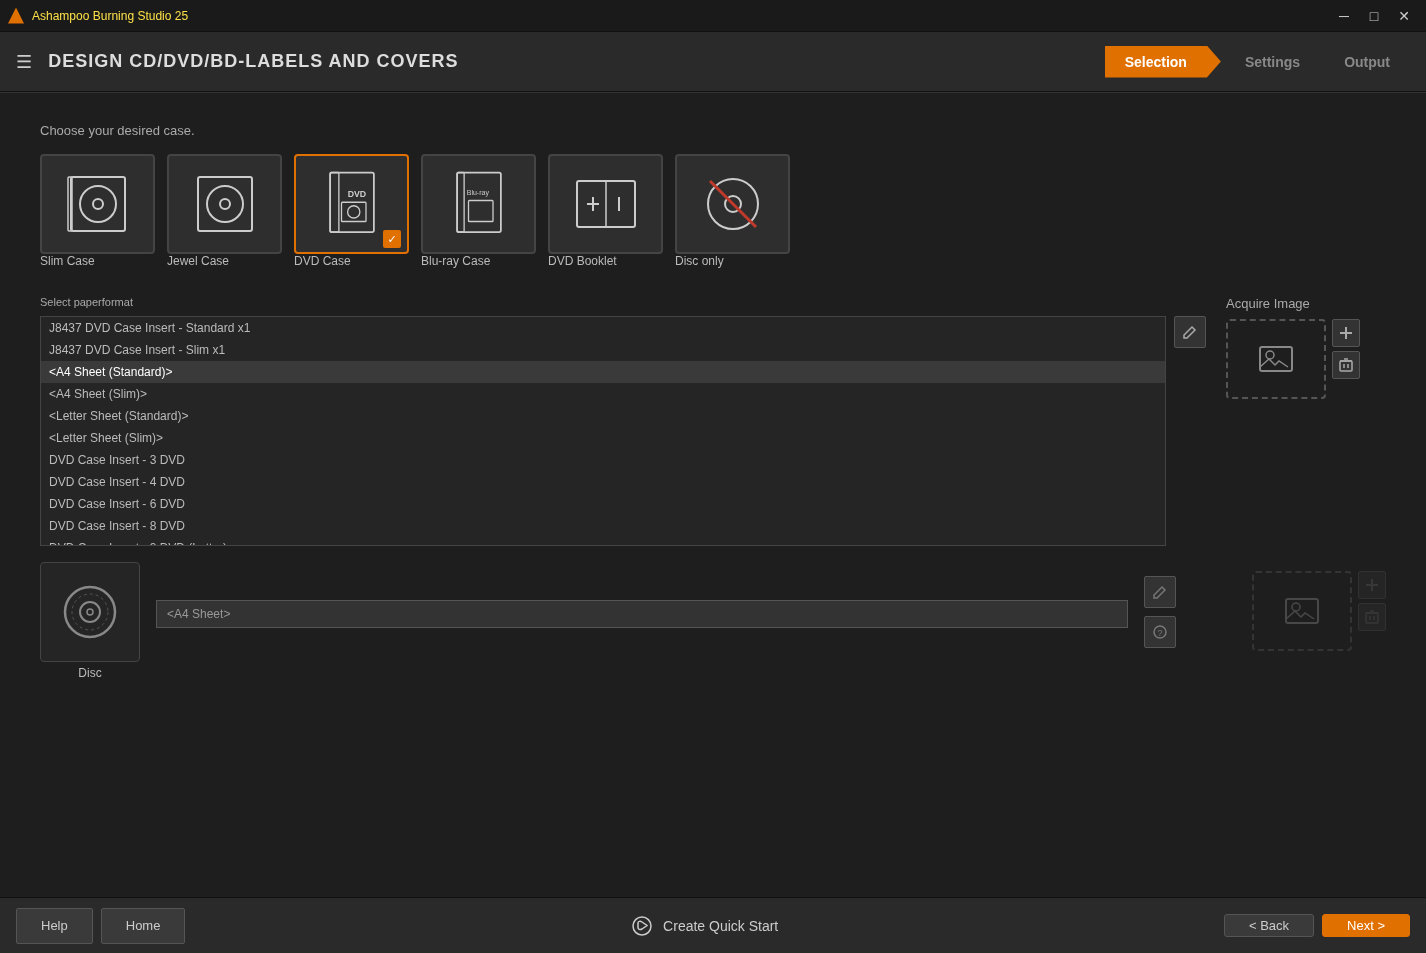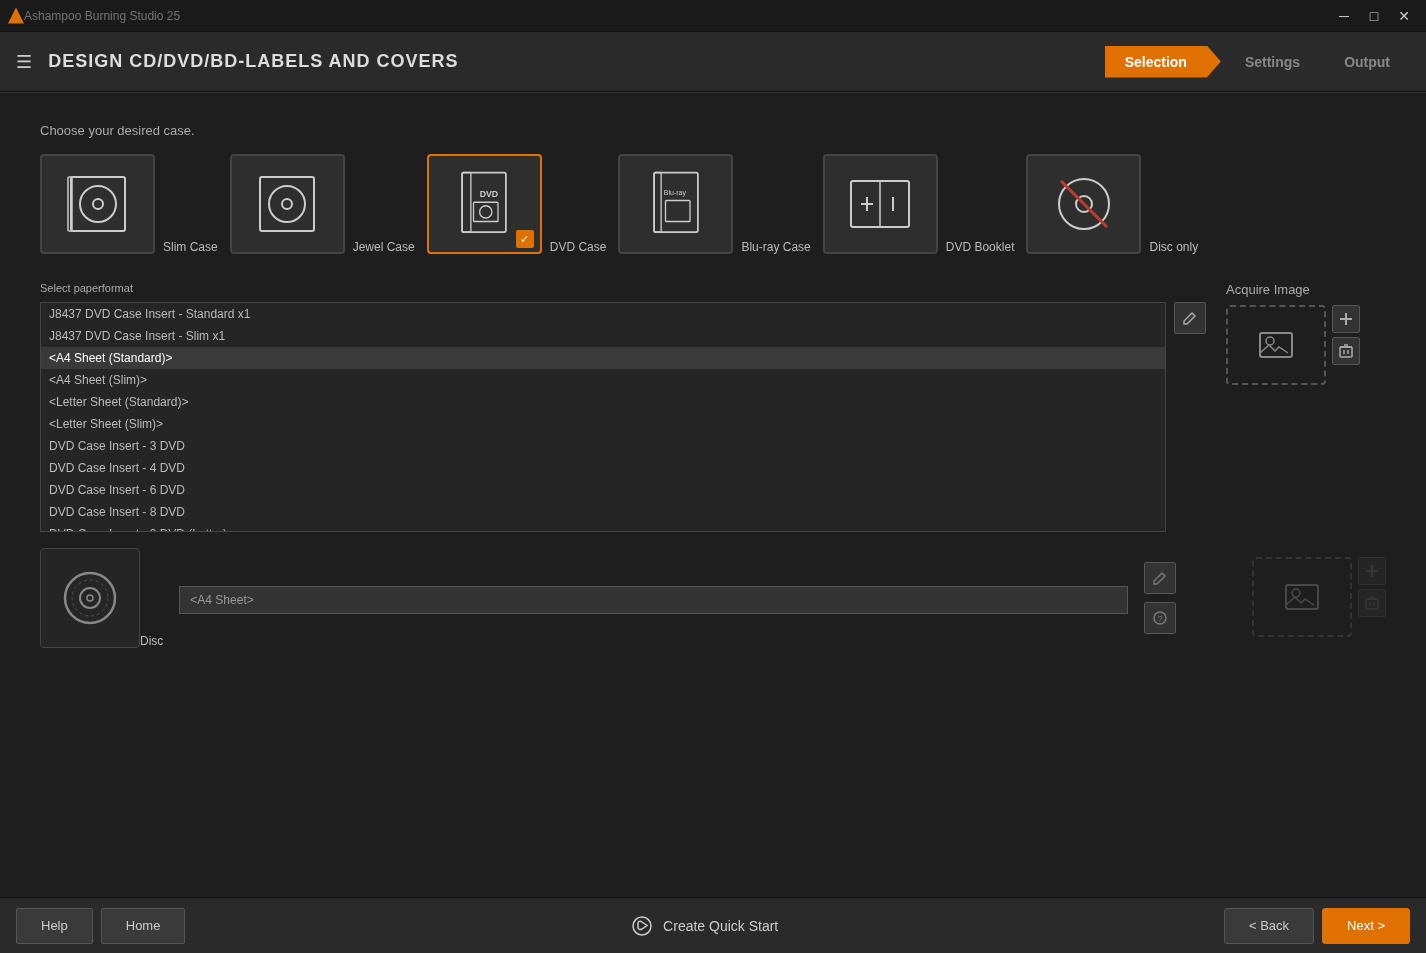--- a/index.html
+++ b/index.html
@@ -21,23 +21,23 @@
       display: flex;
       align-items: center;
       padding: 0 8px;
       justify-content: space-between;
       border-bottom: 1px solid #111;
       flex-shrink: 0;
     }
     .titlebar-left {
       display: flex;
       align-items: center;
-      gap: 0;
+      gap: 8px;
       font-size: 12px;
-      color: #737373;
+      color: #fde047;
     }
     .titlebar-icon {
       width: 16px; height: 16px;
       background: #e07000;
       clip-path: polygon(50% 0%, 100% 100%, 0% 100%);
     }
     .titlebar-controls {
       display: flex;
       gap: 2px;
     }
@@ -124,22 +124,22 @@
     }
 
     
     .case-selector {
       display: flex;
       gap: 12px;
       margin-bottom: 28px;
     }
     .case-item {
       display: flex;
-      align-items: flex-end;
-      gap: 8px;
+      flex-direction: column;
+      align-items: flex-start;
       cursor: pointer;
     }
     .case-icon-box {
       width: 115px;
       height: 100px;
       background: #2e2e2e;
       border: 2px solid #444;
       border-radius: 4px;
       display: flex;
       align-items: center;
@@ -348,21 +348,21 @@
     }
     .quick-start-label {
       font-size: 14px;
       color: #ccc;
     }
     .footer-right {
       display: flex;
       gap: 8px;
     }
     .nav-btn {
-      height: 36px;
+      height: 23px;
       padding: 0 24px;
       background: #3a3a3a;
       border: 1px solid #555;
       border-radius: 3px;
       color: #ccc;
       font-size: 13px;
       cursor: pointer;
     }
     .nav-btn.next {
       background: #e07000;
@@ -540,21 +540,21 @@
             </svg>
           </button>
         </div>
       </div>
     </div>
 
   </div>
 
   <div class="preview-section">
 
-    <div style="display:flex;flex-direction:row;align-items:flex-end;">
+    <div style="display:flex;flex-direction:column;align-items:center;">
       <div class="disc-preview">
         <svg width="60" height="60" viewBox="0 0 60 60" fill="none">
           <circle cx="30" cy="30" r="25" stroke="#888" stroke-width="2.5"></circle>
           <circle cx="30" cy="30" r="10" stroke="#888" stroke-width="2"></circle>
           <circle cx="30" cy="30" r="3" stroke="#888" stroke-width="1.5"></circle>
           <circle cx="30" cy="30" r="18" stroke="#555" stroke-width="1" stroke-dasharray="3 3"></circle>
         </svg>
       </div>
       <span class="disc-label">Disc</span>
     </div>

